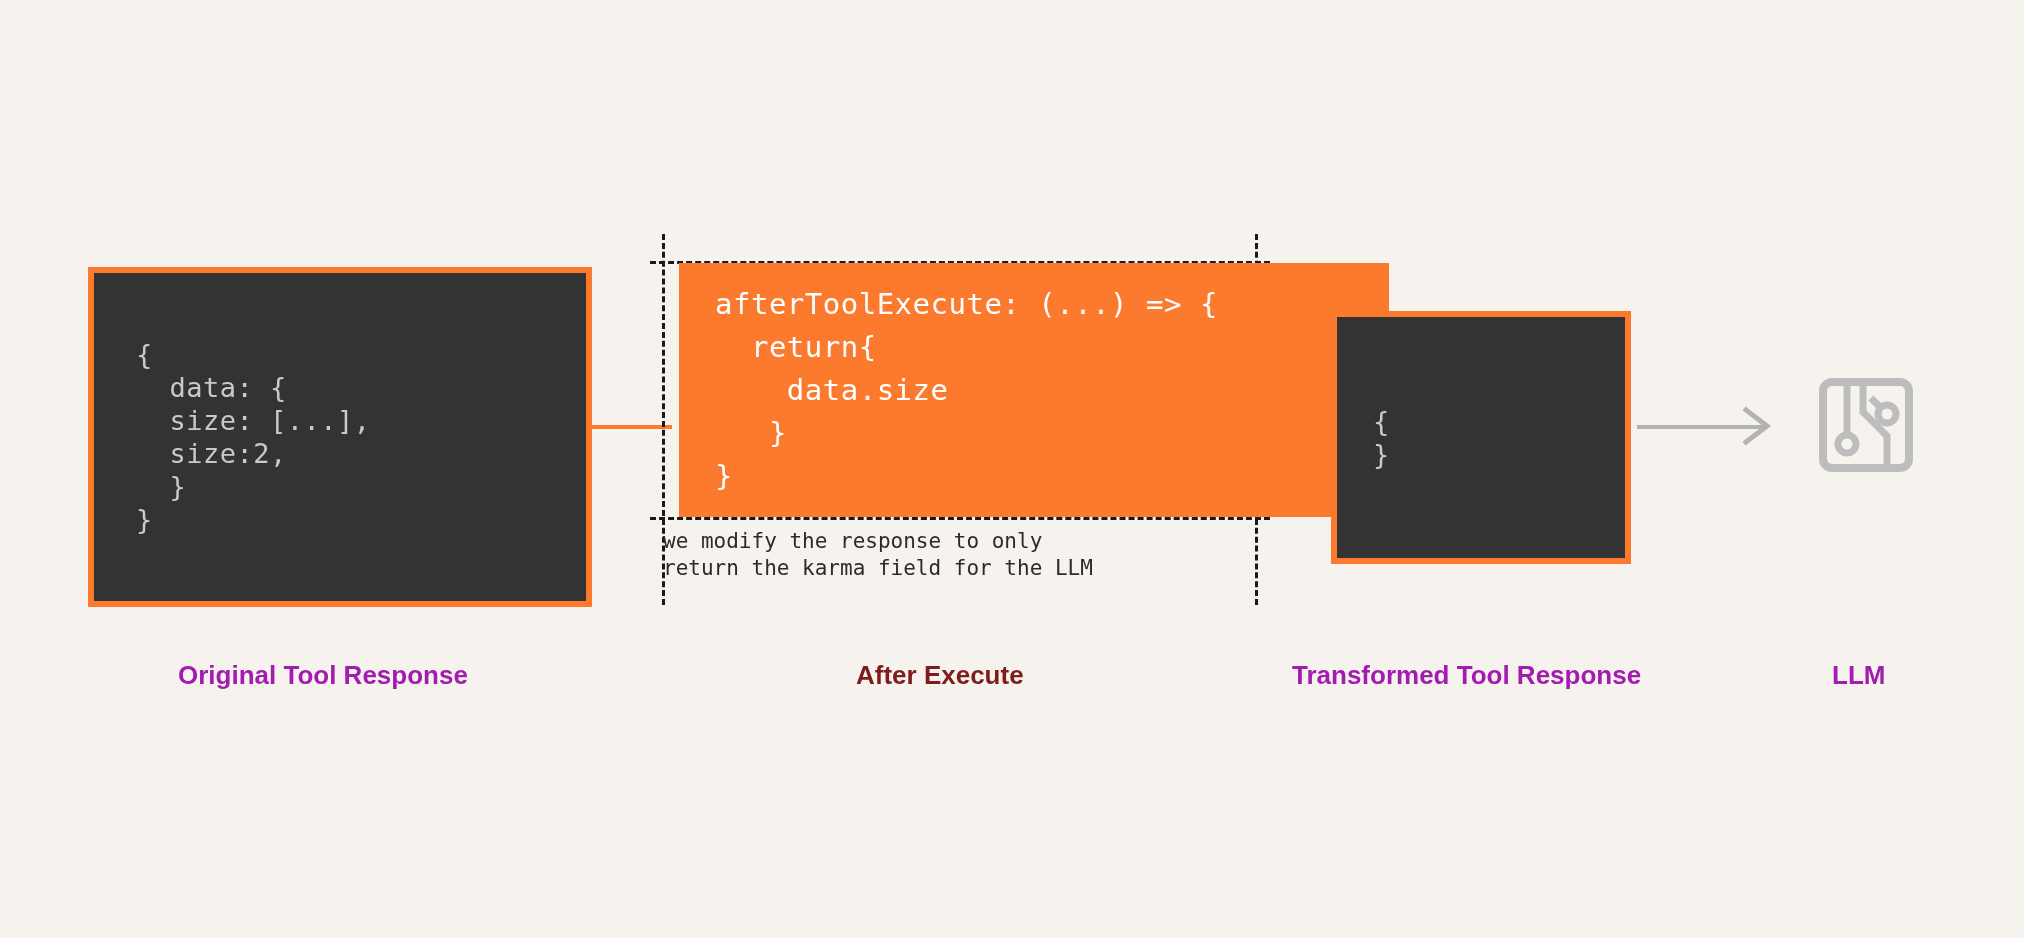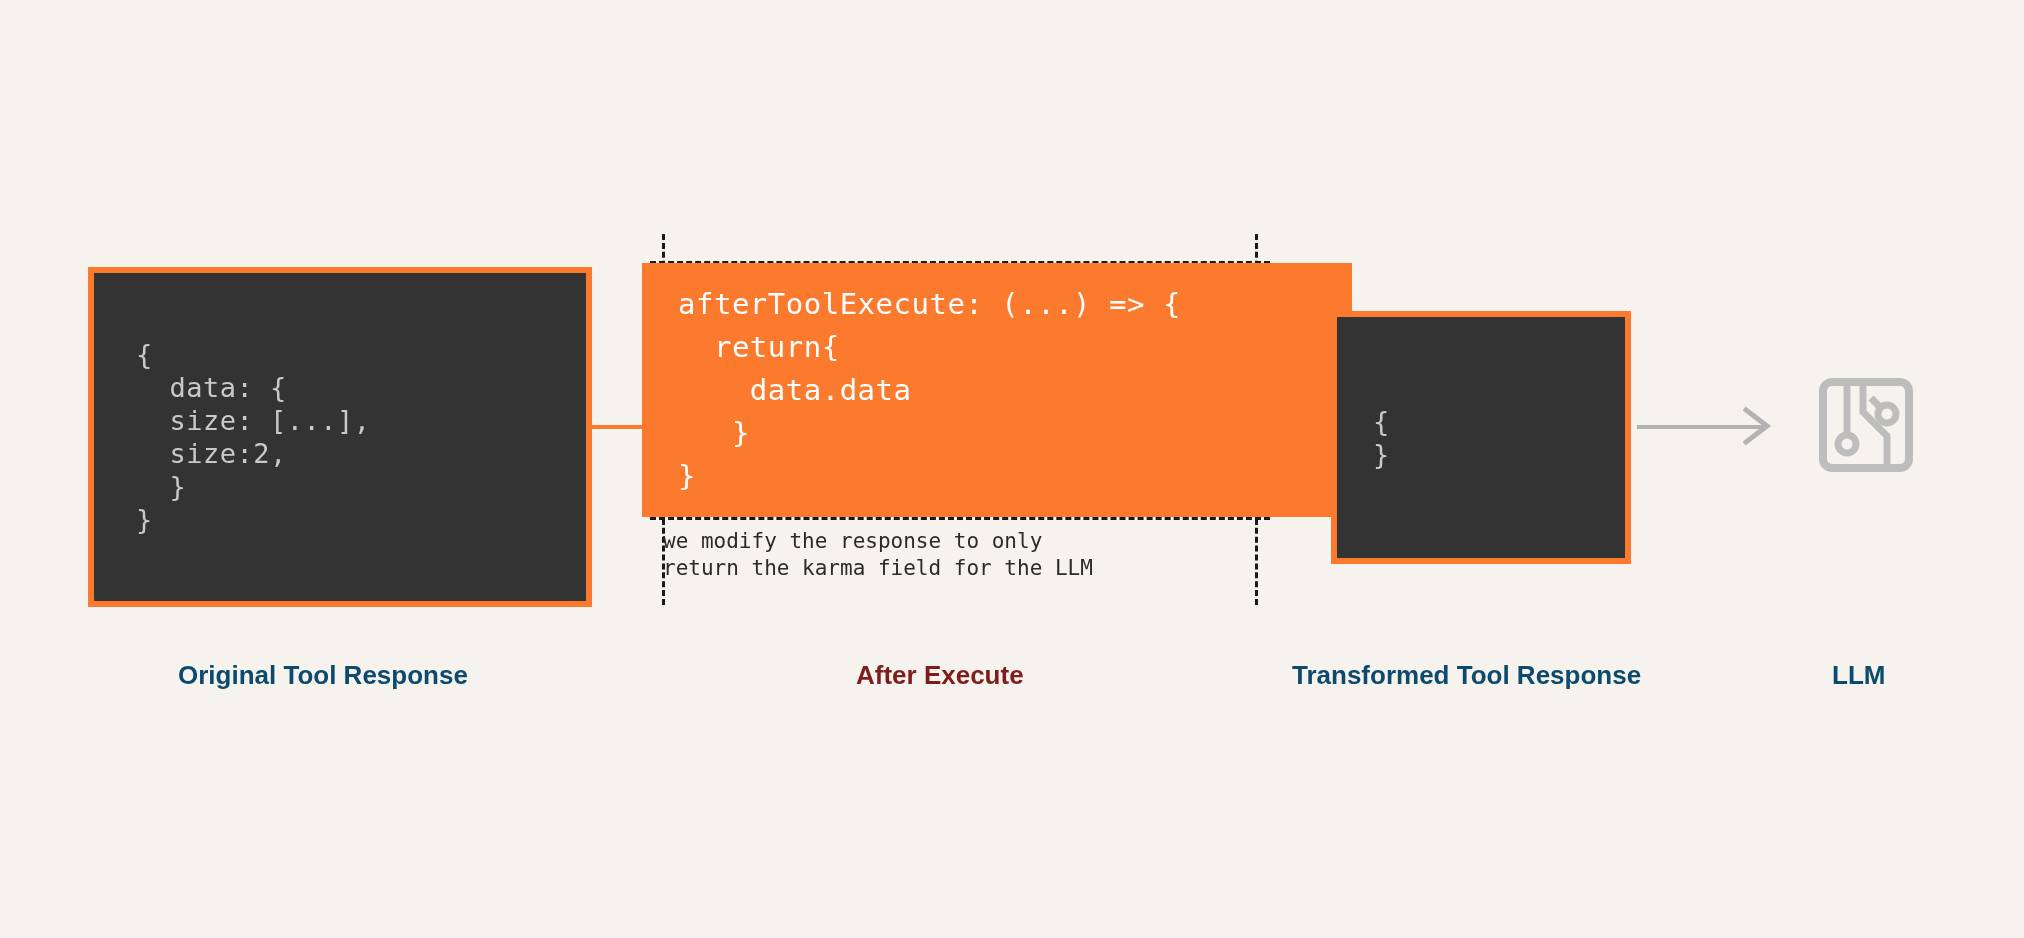--- a/index.html
+++ b/index.html
@@ -80,21 +80,21 @@
     width: 620px;
   }
   #dashed-rule-bottom {
     left: 650px;
     top: 517px;
     width: 620px;
   }
 
   #box-after-execute {
     position: absolute;
-    left: 642px;
+    left: 679px;
     top: 263px;
     width: 710px;
     height: 254px;
     background: #FB7A2E;
     display: flex;
     flex-direction: column;
     justify-content: center;
     box-sizing: border-box;
   }
   #box-after-execute .code-lines { padding-left: 36px; }
@@ -158,21 +158,21 @@
     height: 98px;
   }
 
   
   .caption {
     position: absolute;
     top: 660px;
     font-family: "Liberation Sans", sans-serif;
     font-weight: bold;
     font-size: 26px;
-    color: #0c4a6e;
+    color: #a21caf;
     white-space: nowrap;
   }
   #label-original     { left: 178px; }
   #label-after        { left: 856px; color: #7f1d1d; }
   #label-transformed  { left: 1292px; }
   #label-llm          { left: 1832px; }
 </style>
 </head>
 <body>
 
@@ -192,21 +192,21 @@
   <div class="line-h" id="connector-1"></div>
 
   <div id="dashed-frame"></div>
   <div class="dashed-rule" id="dashed-rule-top"></div>
   <div class="dashed-rule" id="dashed-rule-bottom"></div>
 
   <div id="box-after-execute">
     <div class="code-lines">
       <div class="code-line">afterToolExecute: (...) =&gt; {</div>
       <div class="code-line">  return{</div>
-      <div class="code-line">    data.data</div>
+      <div class="code-line">    data.size</div>
       <div class="code-line">   }</div>
       <div class="code-line">}</div>
     </div>
   </div>
 
   <div id="note-caption">
     <div>we modify the response to only</div>
     <div>return the karma field for the LLM</div>
   </div>
 

